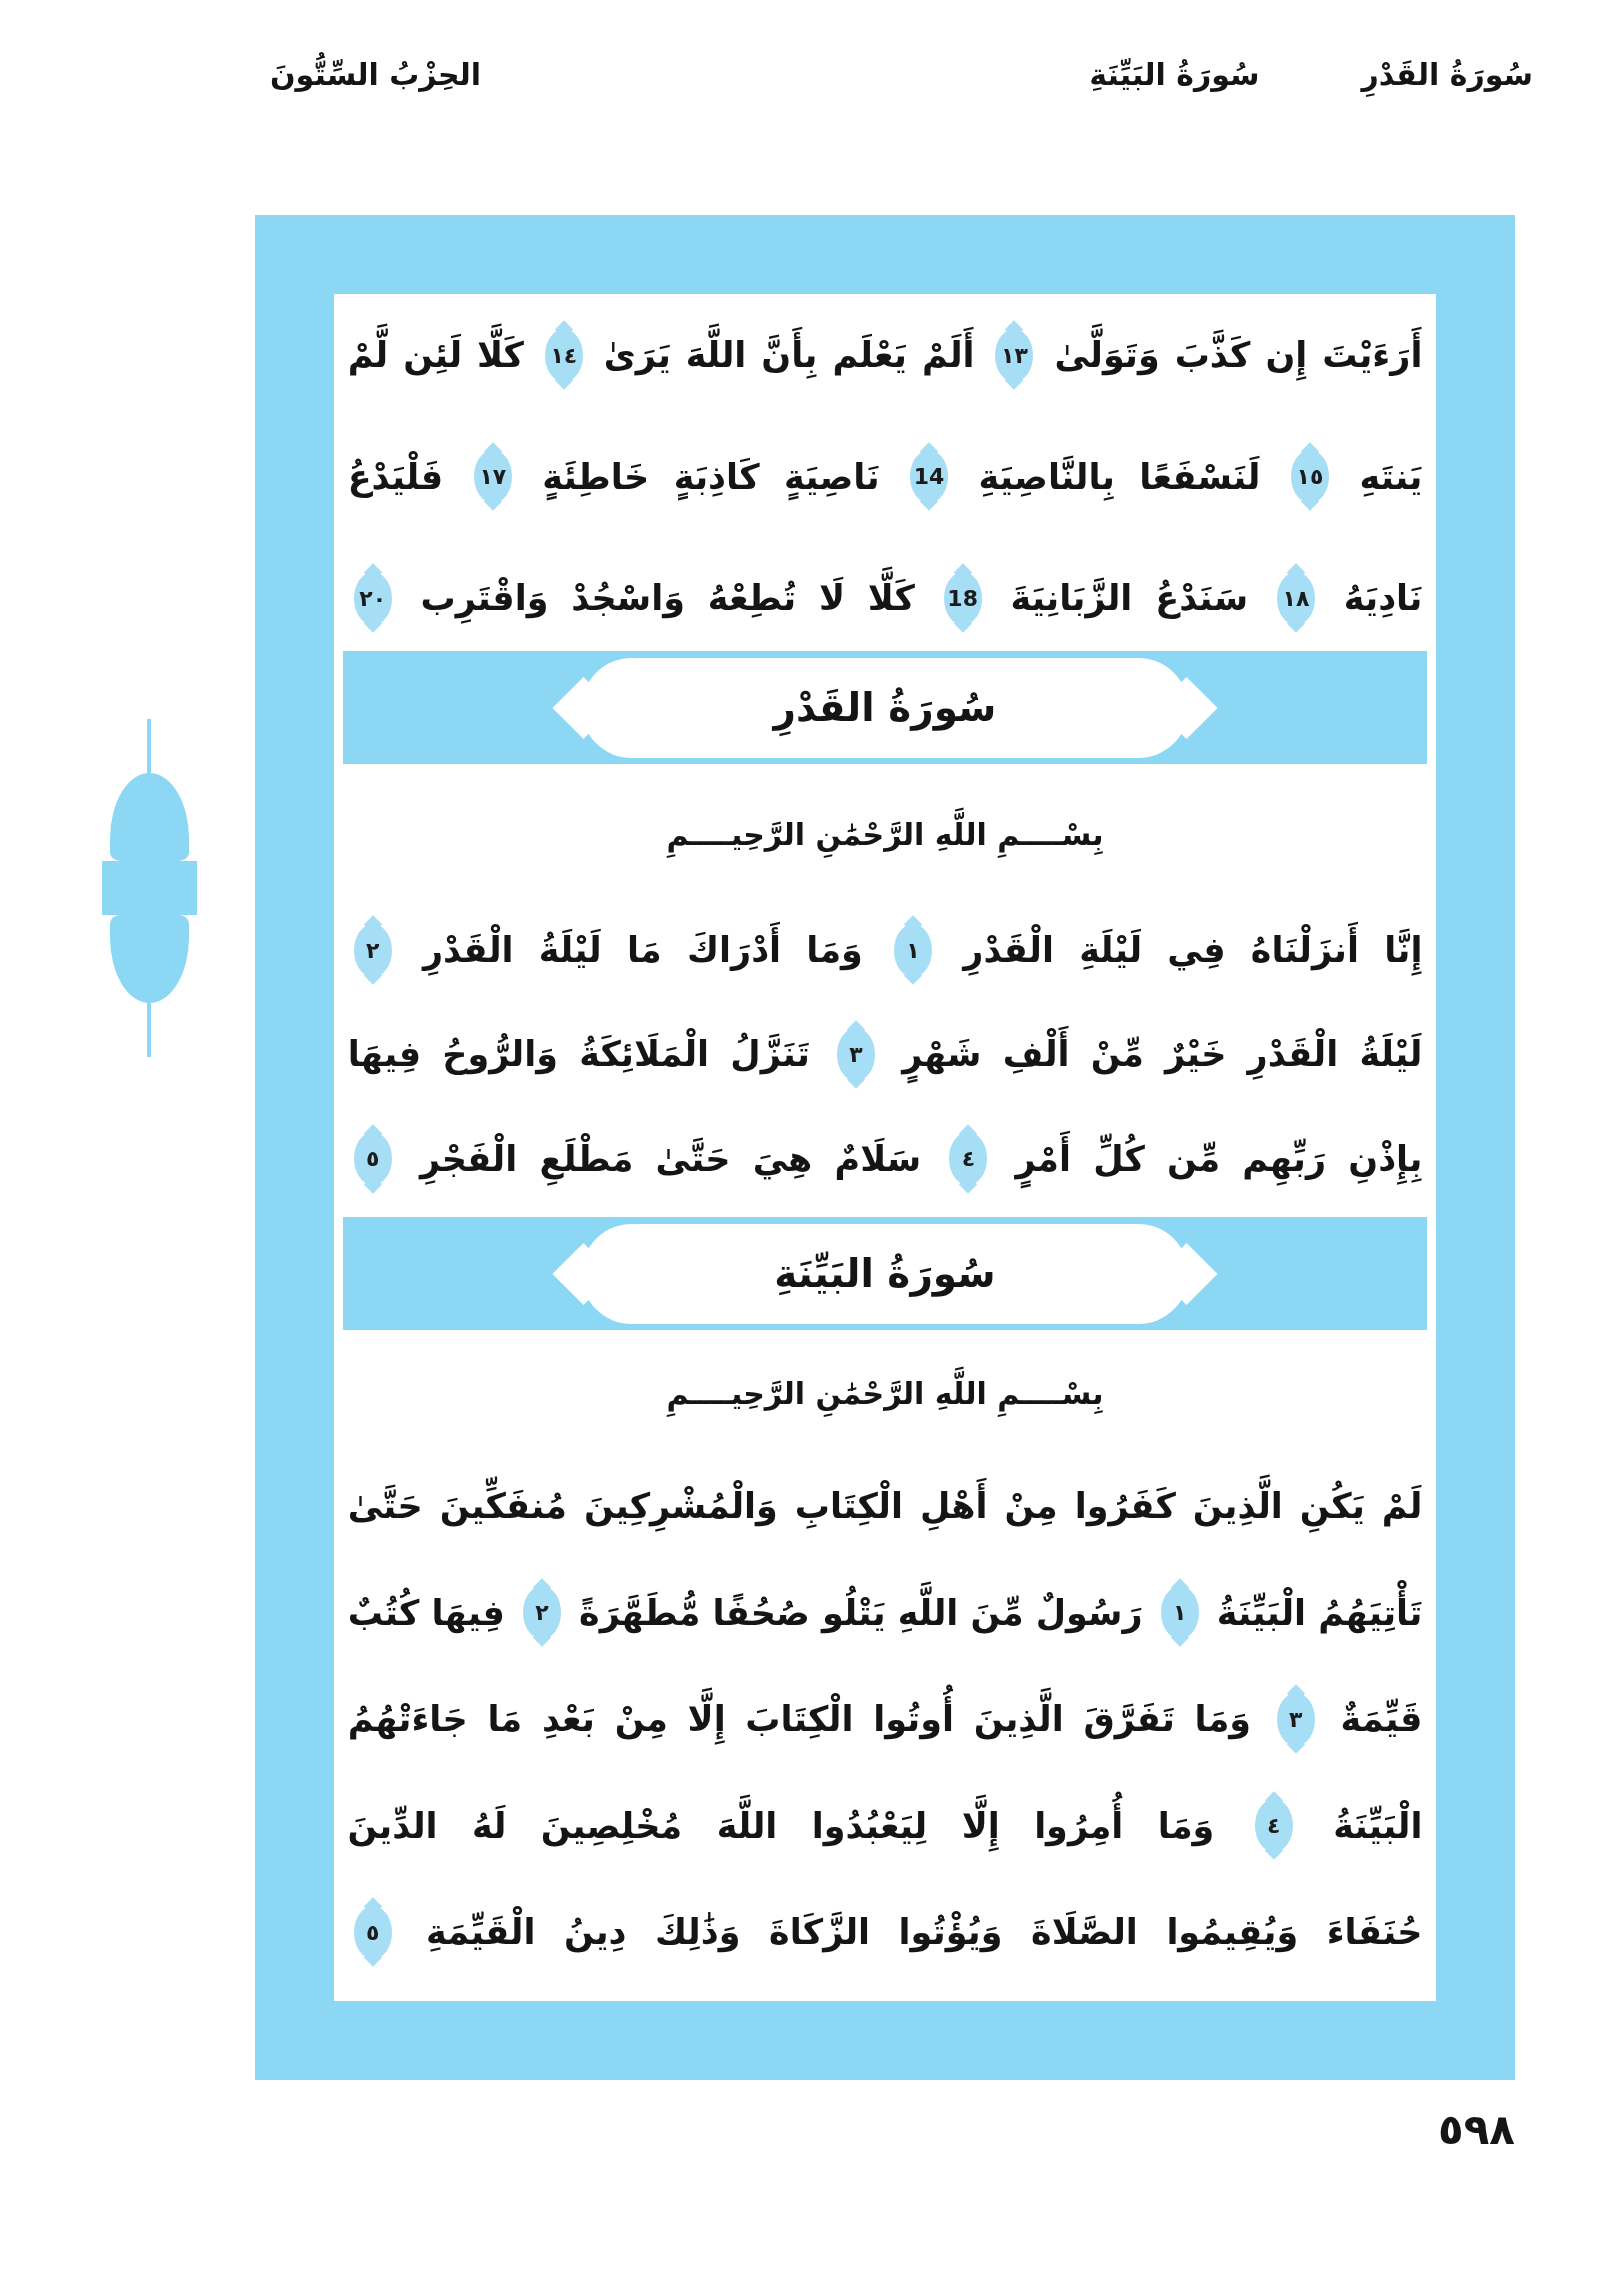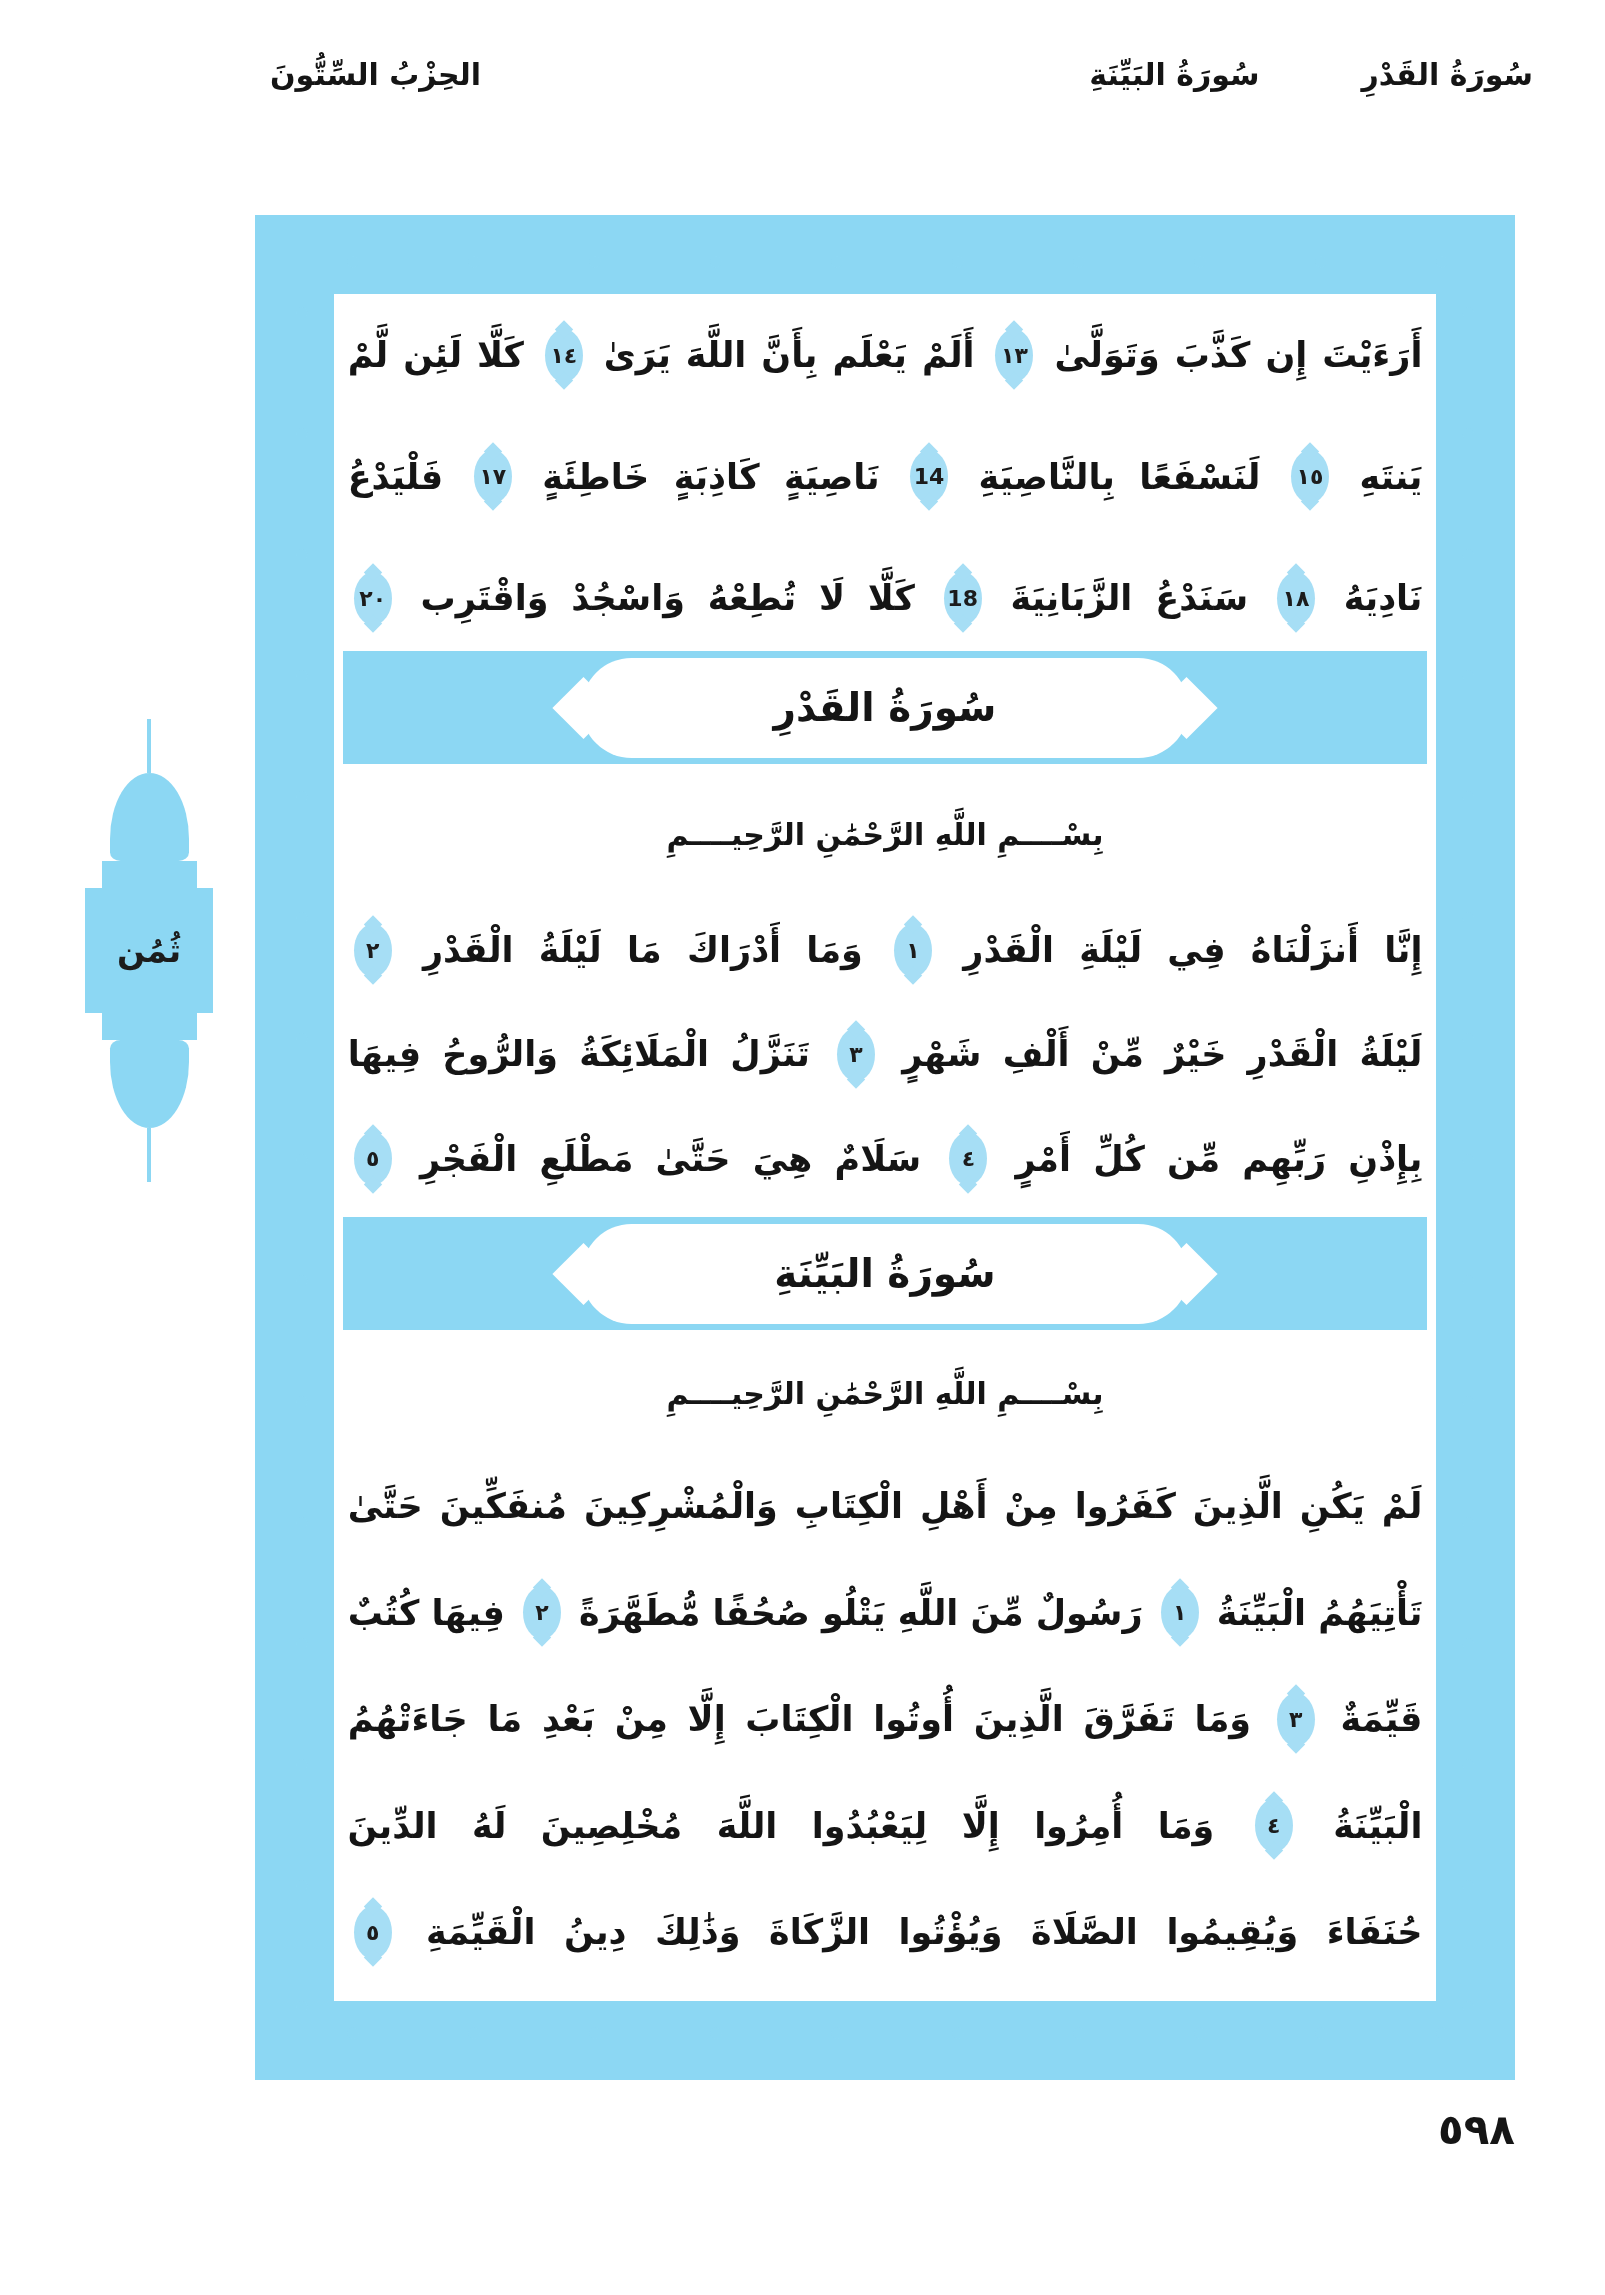--- a/index.html
+++ b/index.html
@@ -294,21 +294,20 @@
           <span class="word">الْقَيِّمَةِ</span>
           <span class="ayah-marker">٥</span>
         </div>
       </div>
   </div>
 
   <div id="margin-ornament">
     <div class="orn-line"></div>
     <div class="orn-dome"></div>
     <div class="orn-step"></div>
-    <div class="orn-square">ثُمُن</div>
     <div class="orn-step"></div>
     <div class="orn-dome flip"></div>
     <div class="orn-line"></div>
   </div>
 
   <div id="page-number">٥٩٨</div>
 
 </div>
 
 

